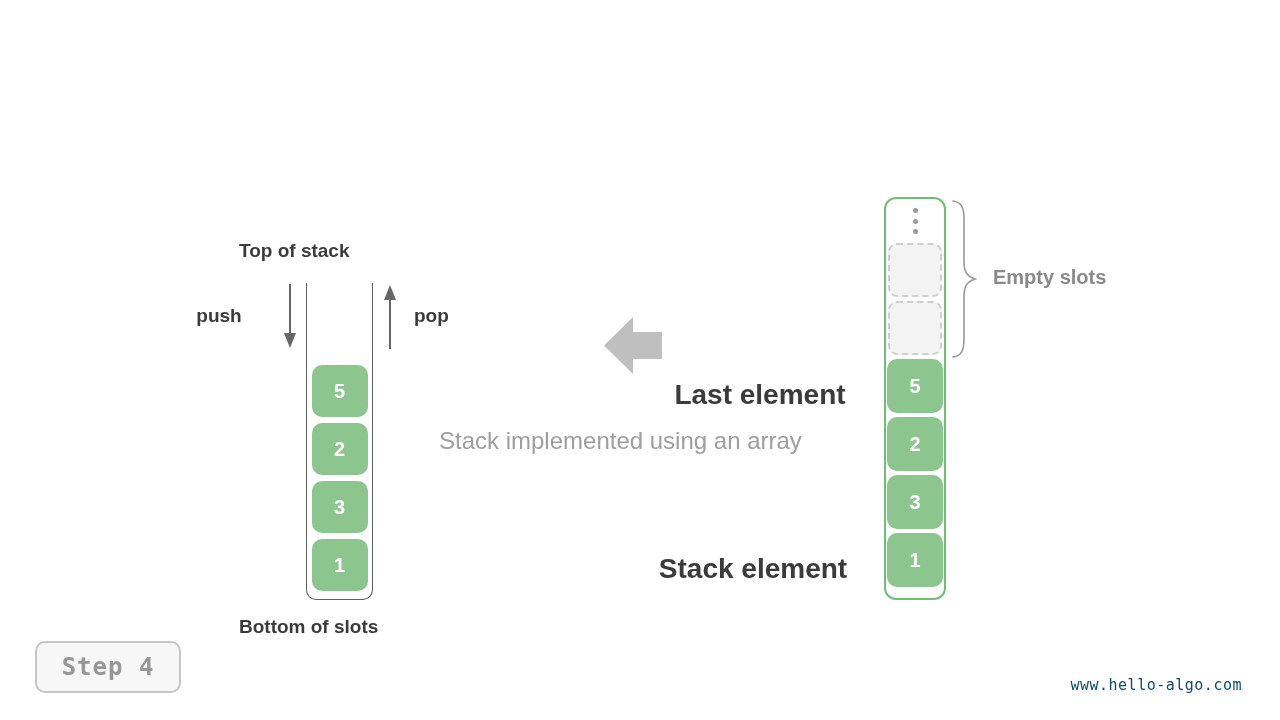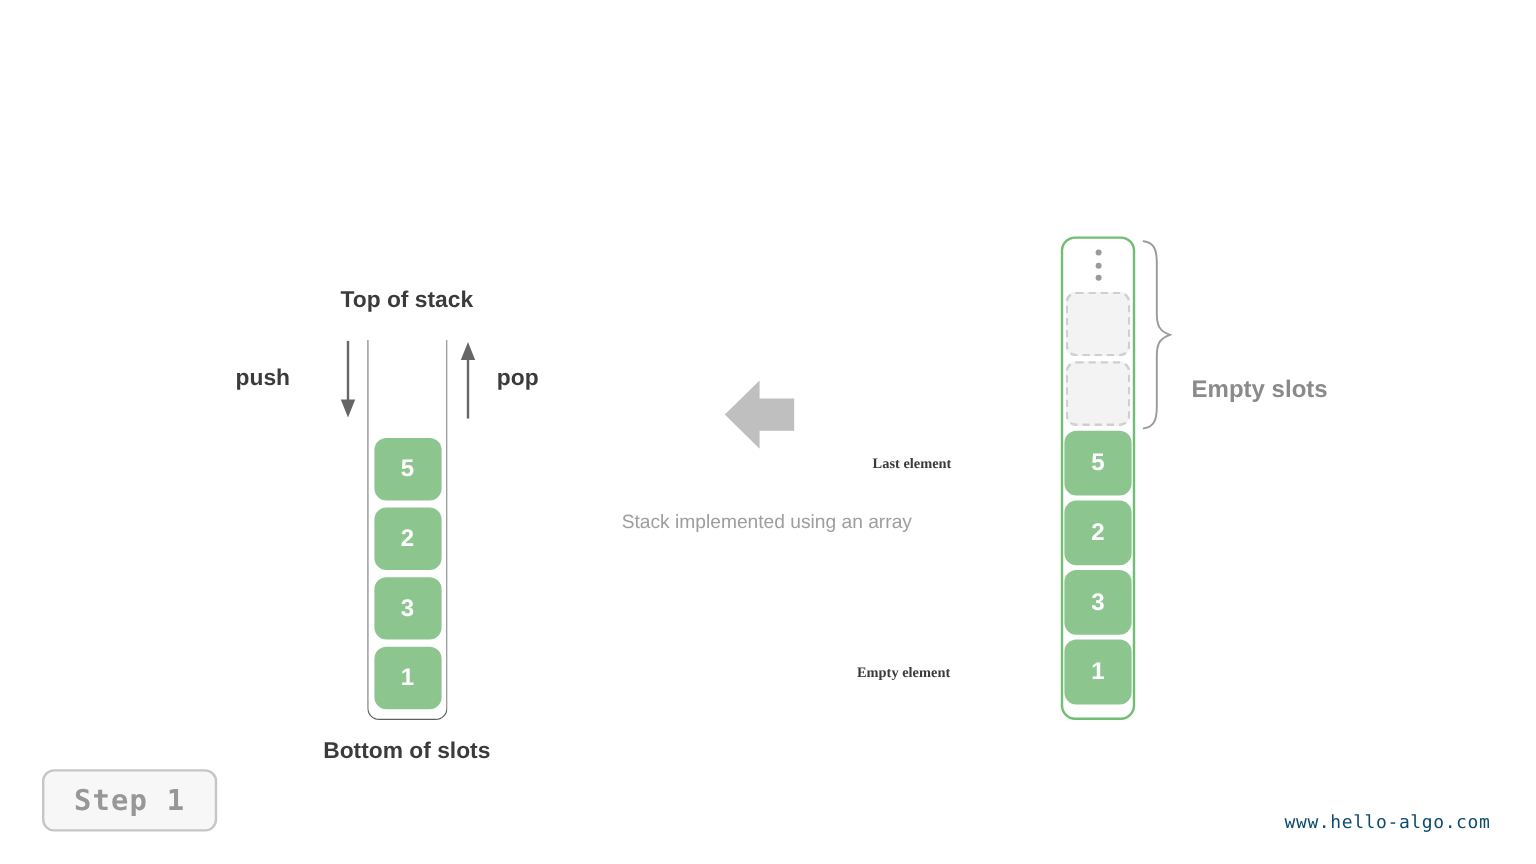--- a/index.html
+++ b/index.html
@@ -12,27 +12,27 @@
     font-family: "Liberation Sans", sans-serif;
   }
   .abs { position: absolute; }
   .label {
     position: absolute;
     font-weight: 700;
     font-size: 19px;
     color: var(--text_dark);
     white-space: nowrap;
   }
-  .label.center { text-align: center; }
+  .label.center { text-align: left; }
   .label.right  { text-align: center; }
-  .label.big    { font-size: 12px; font-family: Liberation Serif, serif; }
-  .label.muted  { color: var(--muted_gray); font-size: 20px; margin-top: 48px; }
+  .label.big    { font-size: 28px; }
+  .label.muted  { color: var(--muted_gray); font-size: 20px; }
   .label.caption {
     font-weight: 400;
-    font-size: 16px;
+    font-size: 24px;
     color: var(--text_gray);
   }
 
   
   .stack-container {
     position: absolute;
     left: 306px; top: 283px;
     width: 67px; height: 317px;
     box-sizing: border-box;
     border-left: 1.5px solid #5f5f5f;
@@ -176,21 +176,21 @@
   </div>
 
   <svg class="abs" style="left:951px; top:199px;" width="26" height="160">
     <path d="M2 2 C 10 3, 13 8, 13 20 L 13 62 C 13 72, 15 77, 24 80 C 15 83, 13 88, 13 98 L 13 140 C 13 152, 10 157, 2 158" fill="none" stroke="#9a9a9a" stroke-width="1.6" stroke-linecap="round"></path>
   </svg>
 
   <div class="label muted" style="left:993px; top:266px;">Empty slots</div>
 
   <div class="label big right" style="left:660px; top:379px; width:200px;">Last element</div>
 
-  <div class="label big right" style="left:653px; top:553px; width:200px;">Empty element</div>
+  <div class="label big right" style="left:653px; top:553px; width:200px;">Stack element</div>
 
   <div class="step-badge">
-    <span>Step 1</span>
+    <span>Step 4</span>
   </div>
 
   <div class="watermark">www.hello-algo.com</div>
 
 </div>
 
 </body></html>

